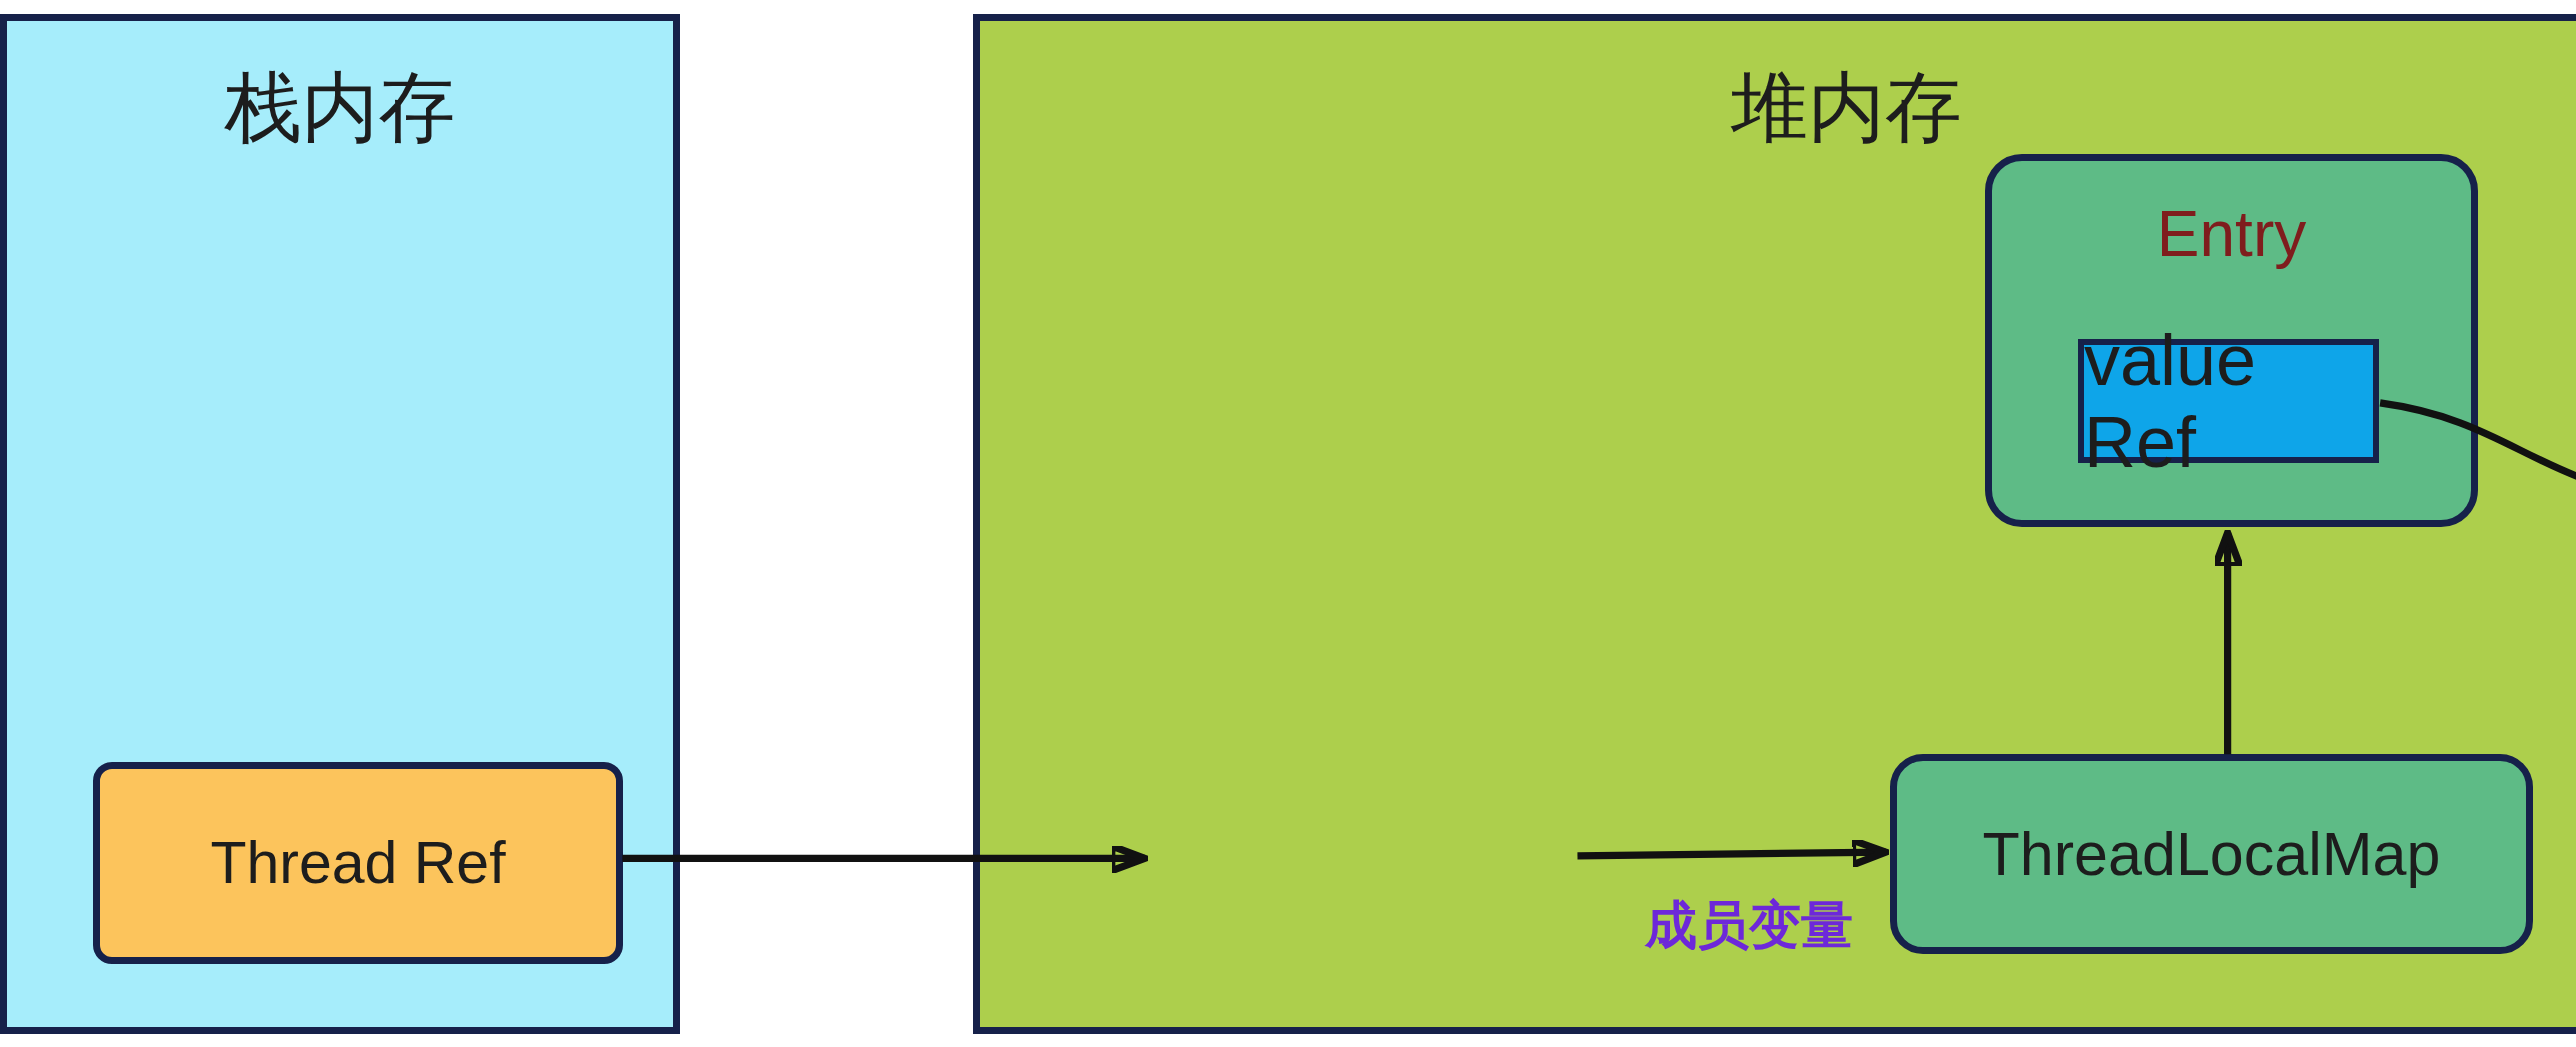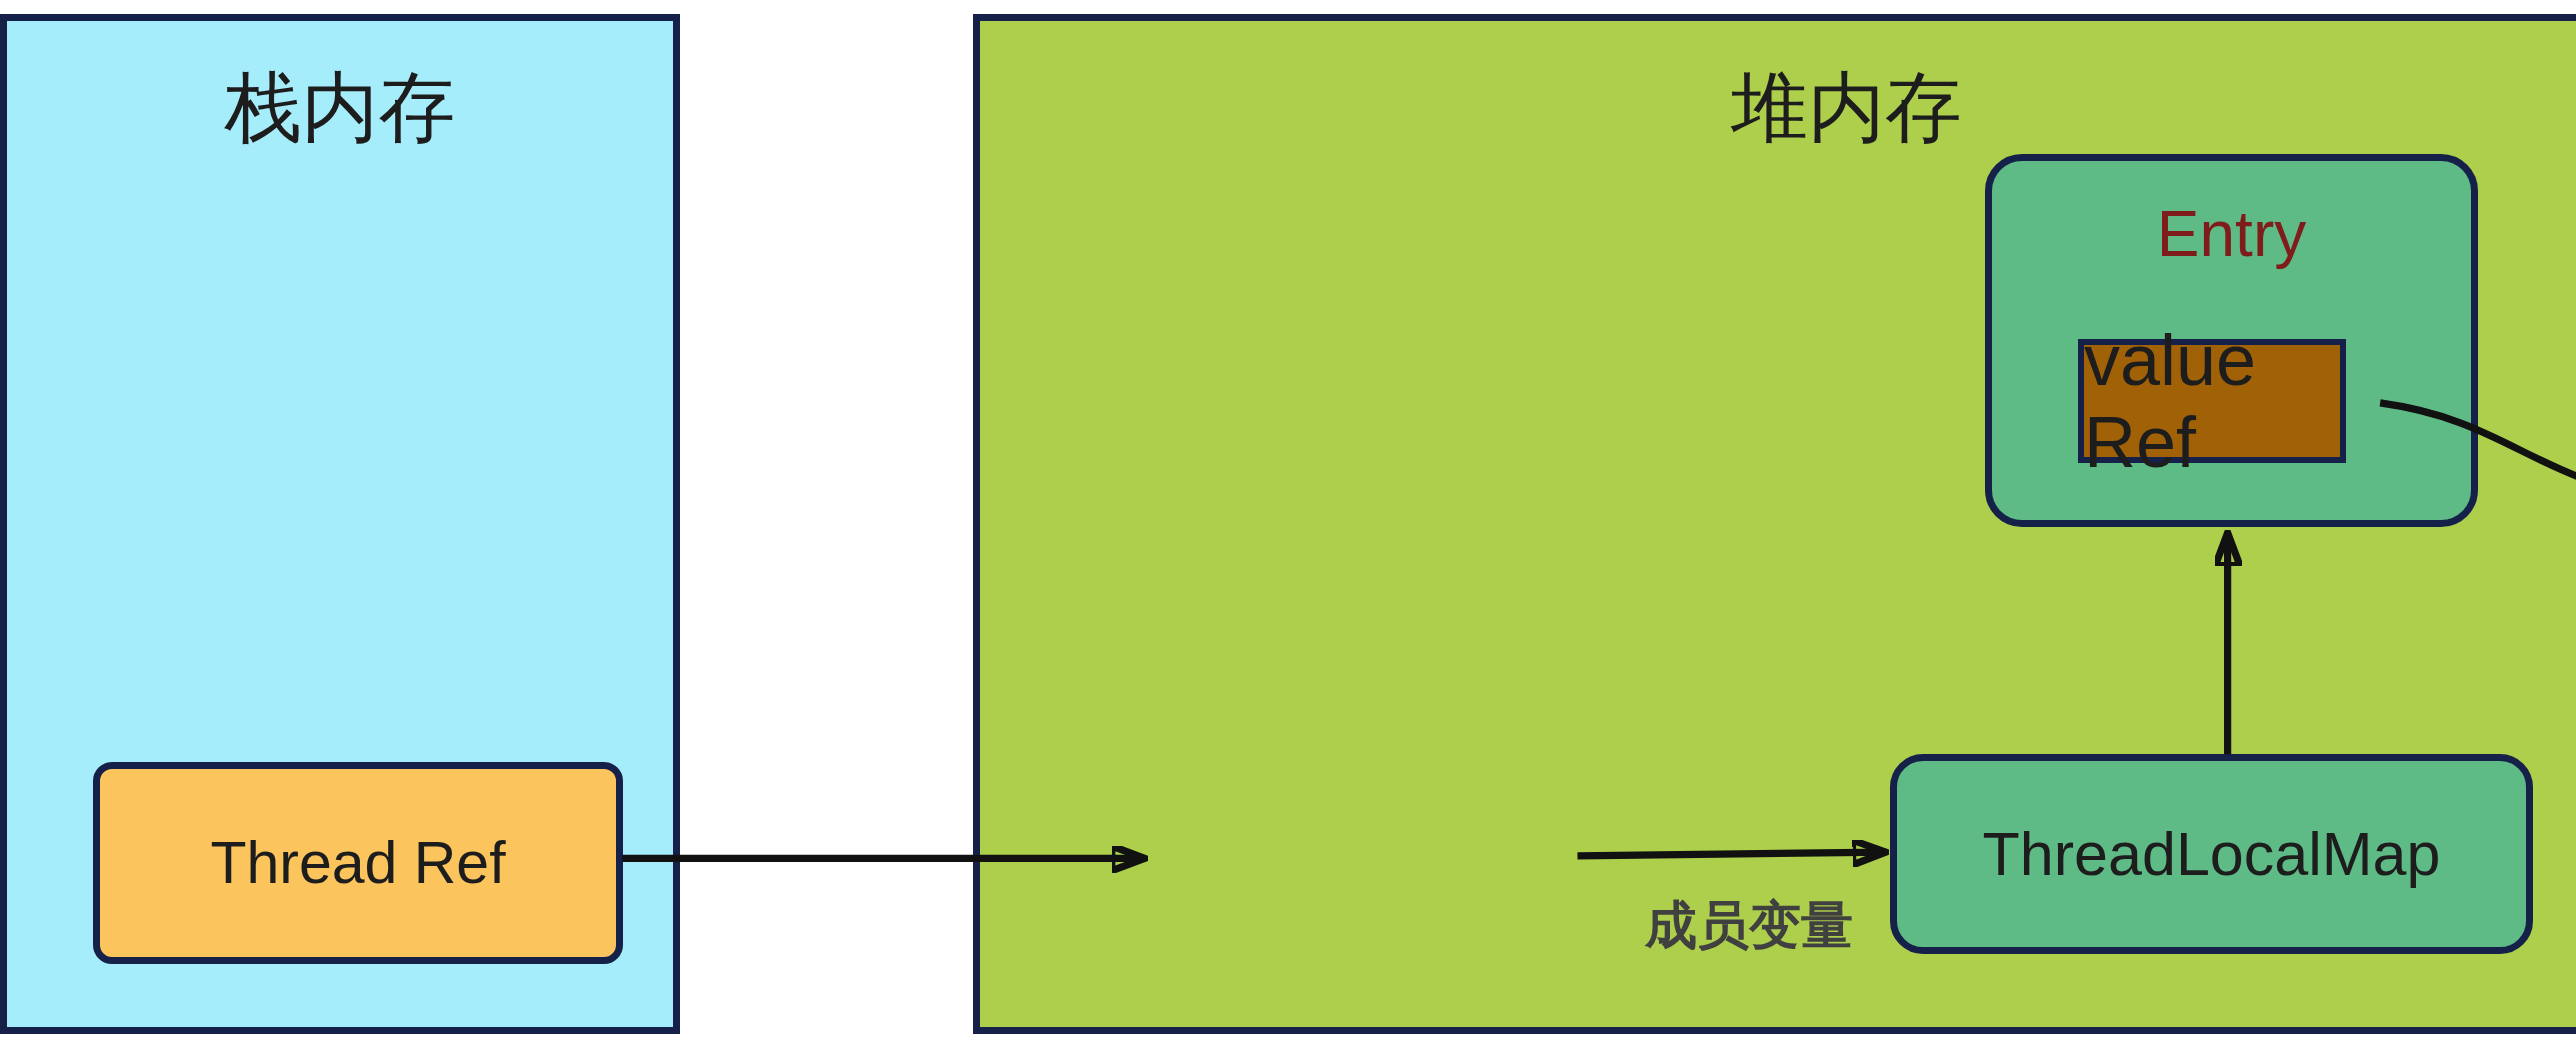--- a/index.html
+++ b/index.html
@@ -36,26 +36,26 @@
   }
   .entry-node{
     left:1005px;top:133px;width:493px;height:373px;
     background:#5ebb86;border-radius:37px;
   }
   .entry-title{
     position:absolute;left:0;right:0;top:36px;
     text-align:center;font-size:64px;color:#7f1d1d;
   }
   .value-ref-node{
-    position:absolute;left:86px;top:178px;width:268px;height:124px;
-    box-sizing:border-box;border:6.2px solid #16214a;background:#a16207;
+    position:absolute;left:86px;top:178px;width:301px;height:124px;
+    box-sizing:border-box;border:6.2px solid #16214a;background:#0ea5e9;
     display:flex;align-items:center;justify-content:center;font-size:72px;
   }
   
-  .edge-label{position:absolute;color:#404040;font-weight:bold;white-space:nowrap;}
+  .edge-label{position:absolute;color:#6d28d9;font-weight:bold;white-space:nowrap;}
   .member-var-label{left:661px;top:870px;width:216px;text-align:center;font-size:52px;}
   .reference-label{left:1591px;top:439px;font-size:56px;}
   
   .connectors{position:absolute;left:0;top:0;width:3259px;height:1048px;pointer-events:none;}
   .connectors path{stroke:#111111;stroke-width:14px;fill:none;}
 </style>
 </head>
 <body>
 
 <div class="stage">

